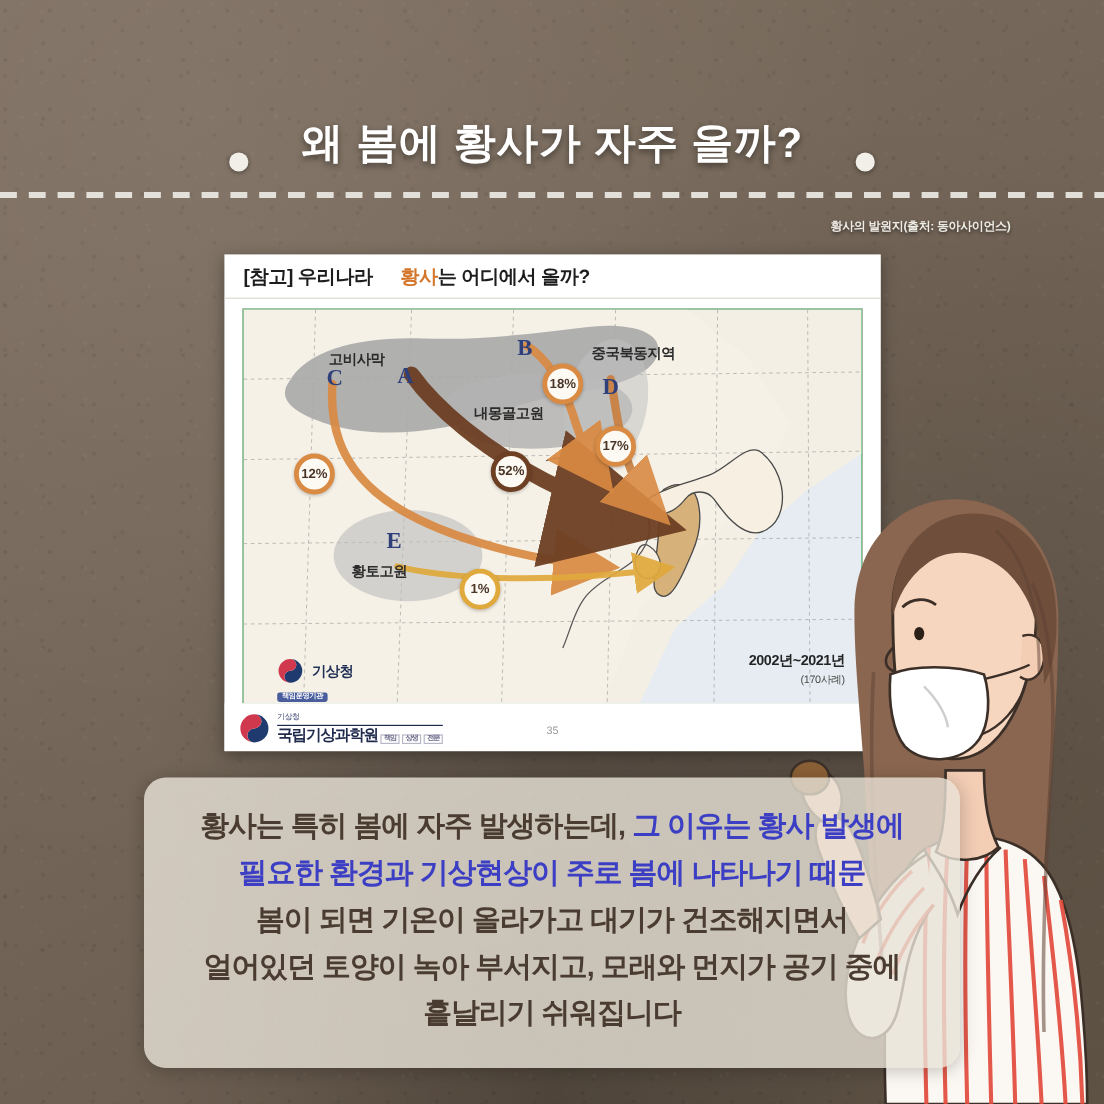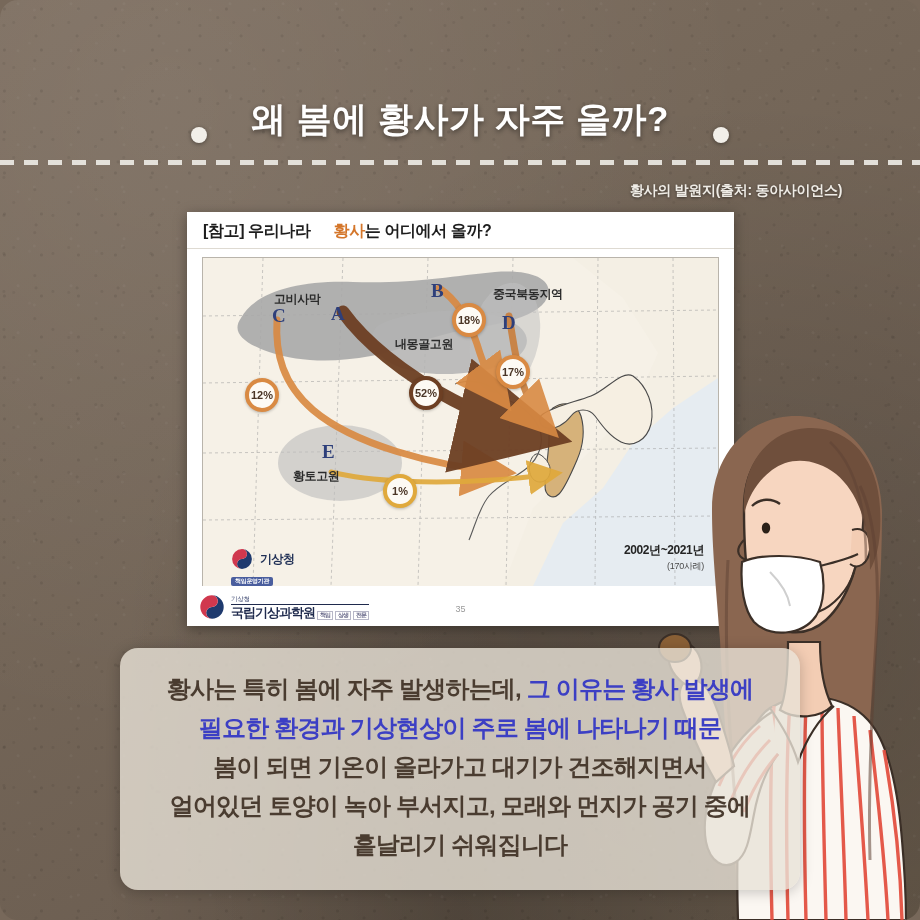--- a/index.html
+++ b/index.html
@@ -9,21 +9,20 @@
     font-family:"Liberation Sans","DejaVu Sans",sans-serif;
     background:#77685a;
   }
   #card{
     position:relative;width:920px;height:920px;overflow:hidden;
     background:
       radial-gradient(ellipse at 18% 12%, rgba(255,255,255,0.07), rgba(0,0,0,0) 55%),
       radial-gradient(ellipse at 82% 70%, rgba(0,0,0,0.16), rgba(0,0,0,0) 60%),
       radial-gradient(ellipse at 50% 100%, rgba(0,0,0,0.22), rgba(0,0,0,0) 55%),
       linear-gradient(150deg,#7d6e60 0%,#756759 35%,#6d5f52 70%,#655849 100%);
-    border-radius: 18px;
   }
   
   #grain{
     position:absolute;inset:0;pointer-events:none;opacity:.5;
     background-image:
       radial-gradient(circle at 12% 22%, rgba(0,0,0,.16) 0 1px, transparent 2px),
       radial-gradient(circle at 34% 8%,  rgba(255,255,255,.08) 0 1px, transparent 2px),
       radial-gradient(circle at 57% 41%, rgba(0,0,0,.13) 0 1px, transparent 2px),
       radial-gradient(circle at 78% 17%, rgba(255,255,255,.07) 0 1px, transparent 2px),
       radial-gradient(circle at 8% 67%,  rgba(0,0,0,.12) 0 1px, transparent 2px),
@@ -44,21 +43,21 @@
     background:#f2efe9;box-shadow:0 1px 4px rgba(0,0,0,.4);top:31px;
   }
   .title-dot.left{left:191px;}
   .title-dot.right{right:191px;}
   #divider{
     position:absolute;left:0;top:160px;width:920px;height:5px;
     background-image:linear-gradient(90deg,#eceae4 0 14px,rgba(0,0,0,0) 14px 24px);
     background-size:24px 5px;opacity:.92;
   }
   #caption{
-    position:absolute;right:78px;top:182px;font-size:14px;font-weight:bold;
+    position:absolute;right:78px;top:182px;font-size:10px;font-weight:bold;
     color:#efece6;text-shadow:0 1px 3px rgba(0,0,0,.5);letter-spacing:-.3px;
   }
 
   
   #slide{
     position:absolute;left:187px;top:212px;width:547px;height:414px;
     background:#ffffff;box-shadow:0 3px 12px rgba(0,0,0,.35);overflow:hidden;
   }
   #slide-head{
     position:absolute;left:0;top:0;width:547px;height:37px;

